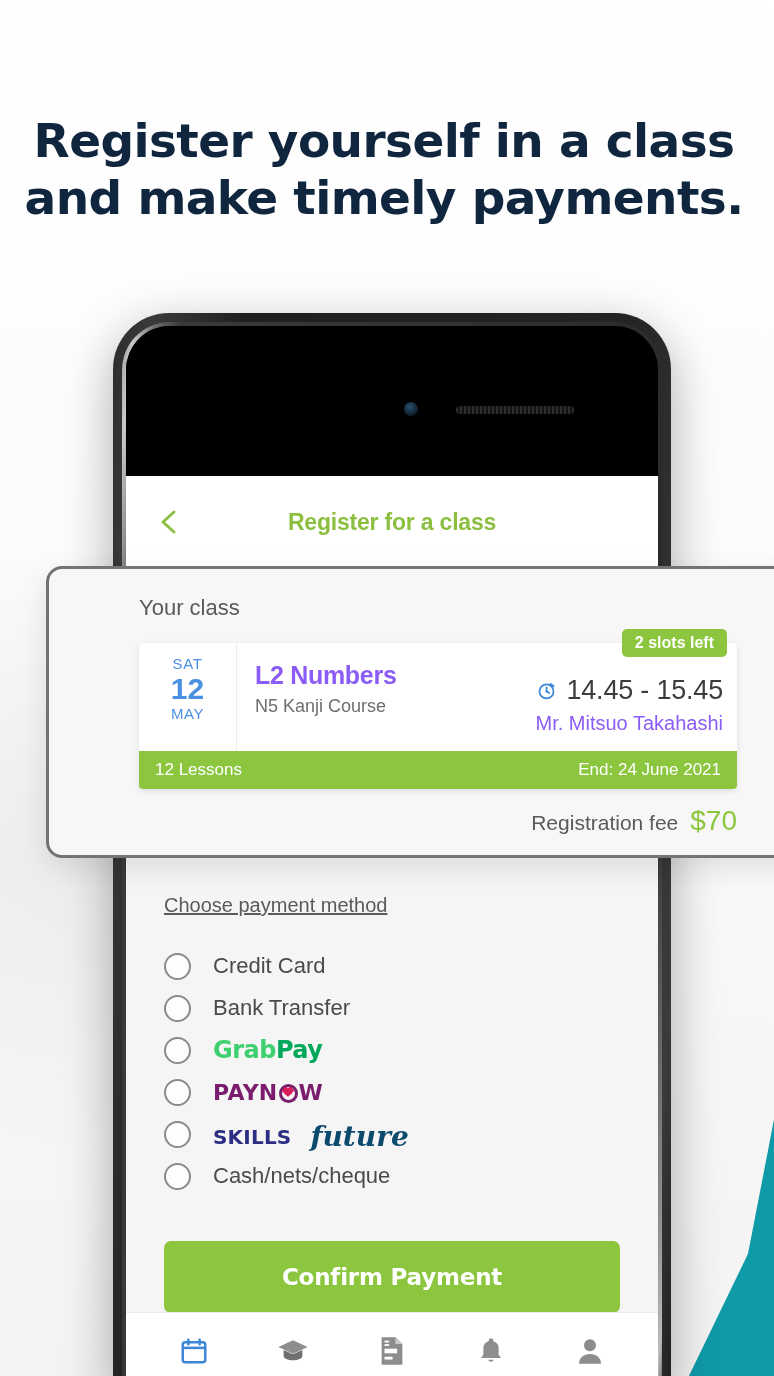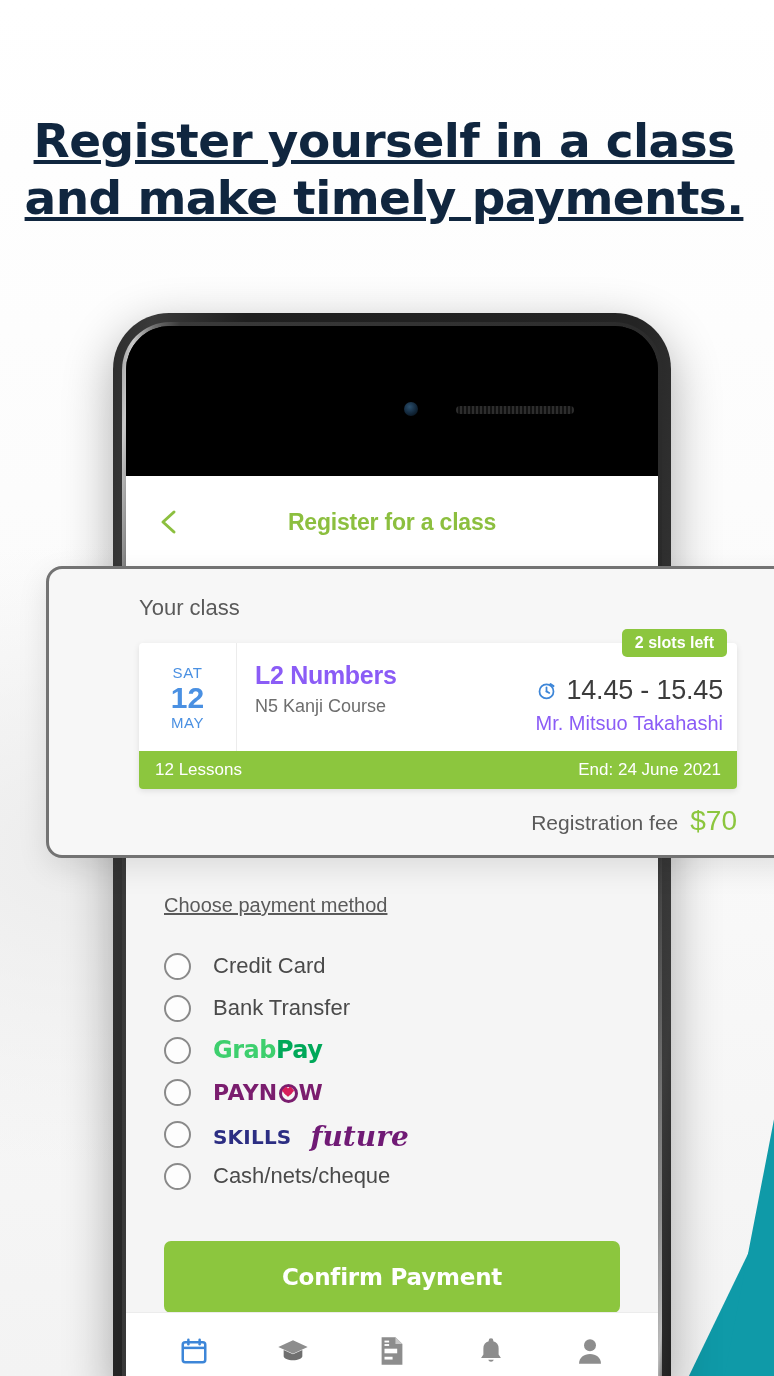--- a/index.html
+++ b/index.html
@@ -55,21 +55,20 @@
     left: 0;
     top: 112px;
     width: 768px;
     text-align: center;
     color: #10263f;
     font-size: 47px;
     line-height: 57px;
     font-weight: 700;
     letter-spacing: -0.6px;
     font-family: "DejaVu Sans", sans-serif;
-    text-decoration: underline;
   }
   .headline .l2 { display: block; }
 
   
   .phone {
     position: absolute;
     left: 113px;
     top: 313px;
     width: 558px;
     height: 1075px;
@@ -266,21 +265,21 @@
     font-size: 20px;
     font-weight: 700;
     color: #2c2e83;
     letter-spacing: 0.2px;
   }
   .logo-skillsfuture .future {
     font-family: "DejaVu Serif", serif;
     font-style: italic;
     font-weight: 700;
     font-size: 28px;
-    color: #701a75;
+    color: #0c4a6e;
     margin-left: -2px;
     position: relative;
     top: 2px;
   }
 
   .confirm-wrap { padding: 44px 38px 0 38px; }
   .confirm-btn {
     width: 100%;
     height: 72px;
     border: none;
@@ -340,21 +339,21 @@
     display: flex;
     min-height: 108px;
   }
   .date-col {
     width: 98px;
     flex: 0 0 98px;
     border-right: 1px solid #ececec;
     display: flex;
     flex-direction: column;
     align-items: center;
-    justify-content: center;
+    justify-content: flex-start;
     padding: 12px 8px;
     color: #4a90e2;
   }
   .date-dow { font-size: 15px; letter-spacing: 0.6px; }
   .date-day { font-size: 30px; font-weight: 700; line-height: 1.1; }
   .date-mon { font-size: 15px; letter-spacing: 0.6px; }
 
   .class-mid {
     flex: 1;
     padding: 18px 0 12px 18px;

